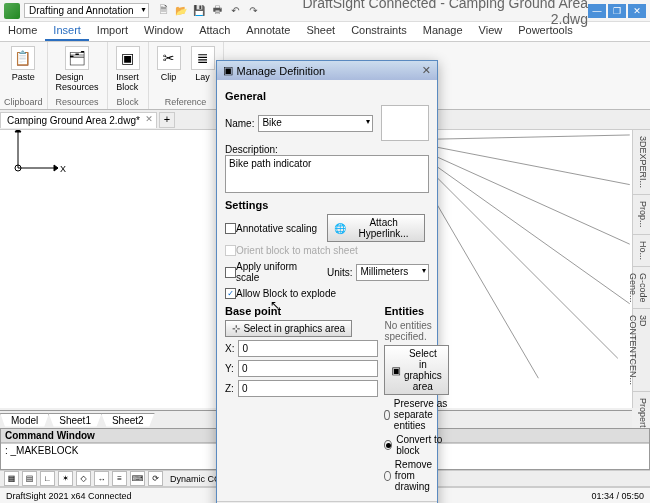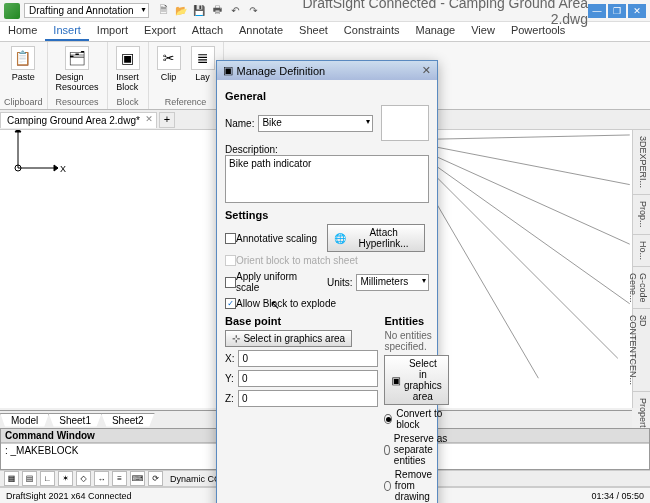--- a/index.html
+++ b/index.html
@@ -44,21 +44,21 @@
 .dialog { position: absolute; left: 216px; top: 60px; width: 222px; background: #f4f4f4; border: 1px solid #5a8ac0; box-shadow: 0 3px 12px rgba(0,0,0,.3); font-size: 10px; }
 .dlg-title { background: linear-gradient(#cde,#abd); padding: 3px 6px; display: flex; align-items: center; font-size: 11px; }
 .dlg-title .x { margin-left: auto; font-size: 11px; color: #555; }
 .dlg-body { padding: 6px 8px; }
 .sec-h { font-weight: bold; font-size: 11px; margin: 4px 0 3px; }
 .row { display: flex; align-items: center; margin: 3px 0; gap: 4px; }
 .lbl { font-size: 10px; }
 .combo, .txt { border: 1px solid #999; background: #fff; font-size: 10px; padding: 1px 3px; height: 17px; }
 .combo { position: relative; padding-right: 14px; }
 .combo::after { content: "▾"; position: absolute; right: 2px; top: 1px; font-size: 8px; }
-.desc { width: 100%; height: 48px; border: 1px solid #999; background: #fff; padding: 2px 3px; resize: none; font-size: 10px; }
+.desc { width: 100%; height: 38px; border: 1px solid #999; background: #fff; padding: 2px 3px; resize: none; font-size: 10px; }
 .chk { display: flex; align-items: center; gap: 0; font-size: 10px; margin: 2px 0; }
 .chkbox { width: 11px; height: 11px; border: 1px solid #666; background: #fff; display: inline-flex; align-items: center; justify-content: center; font-size: 8px; color: #06c; }
 .chk.disabled { color: #aaa; }
 .chk.disabled .chkbox { border-color: #ccc; }
 .btn { border: 1px solid #888; background: linear-gradient(#fff,#ddd); padding: 2px 6px; font-size: 10px; display: inline-flex; align-items: center; gap: 3px; }
 .half { width: 48%; }
 .cols { display: flex; gap: 6px; }
 .col { flex: 1; }
 .radio { display: flex; align-items: center; gap: 4px; font-size: 10px; margin: 3px 0; }
 .rdot { width: 10px; height: 10px; border: 1px solid #666; border-radius: 50%; display: inline-flex; align-items: center; justify-content: center; }
@@ -83,21 +83,21 @@
     <div class="win-btn">—</div>
     <div class="win-btn">❐</div>
     <div class="win-btn">✕</div>
   </div>
 </div>
 
 <div class="ribbon-tabs">
   <div class="rtab">Home</div>
   <div class="rtab active">Insert</div>
   <div class="rtab">Import</div>
-  <div class="rtab">Export</div>
+  <div class="rtab">Window</div>
   <div class="rtab">Attach</div>
   <div class="rtab">Annotate</div>
   <div class="rtab">Sheet</div>
   <div class="rtab">Constraints</div>
   <div class="rtab">Manage</div>
   <div class="rtab">View</div>
   <div class="rtab">Powertools</div>
 </div>
 
 <div class="ribbon">
@@ -278,26 +278,26 @@
       <div class="col">
         <div class="sec-h">Entities</div>
         <div class="lbl" style="color:#666">No entities specified.</div>
         <div class="row">
             <button class="btn">
               <span>▣</span>
               <span>Select in graphics area</span>
             </button>
           </div>
         <div class="radio">
+            <span class="rdot"></span>
+            <span>Preserve as separate entities</span>
+          </div>
+        <div class="radio">
             <span class="rdot on"></span>
             <span>Convert to block</span>
-          </div>
-        <div class="radio">
-            <span class="rdot"></span>
-            <span>Preserve as separate entities</span>
           </div>
         <div class="radio">
             <span class="rdot"></span>
             <span>Remove from drawing</span>
           </div>
       </div>
     </div>
   </div>
   <div class="dlg-foot">
     

